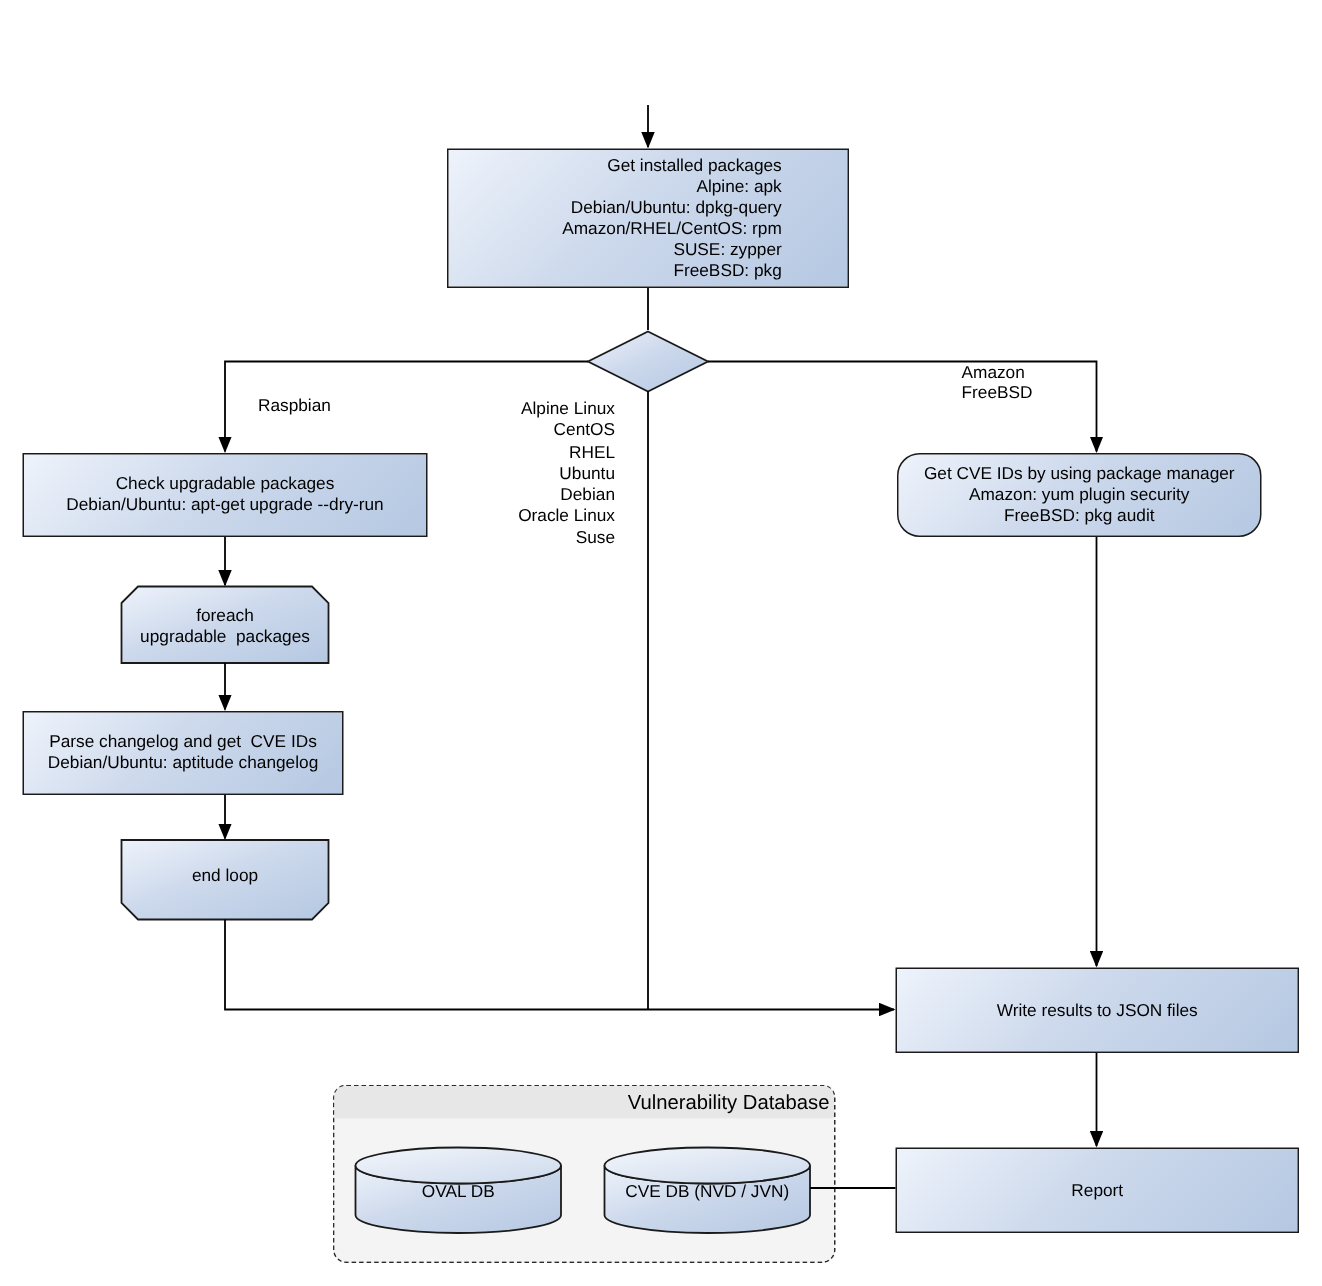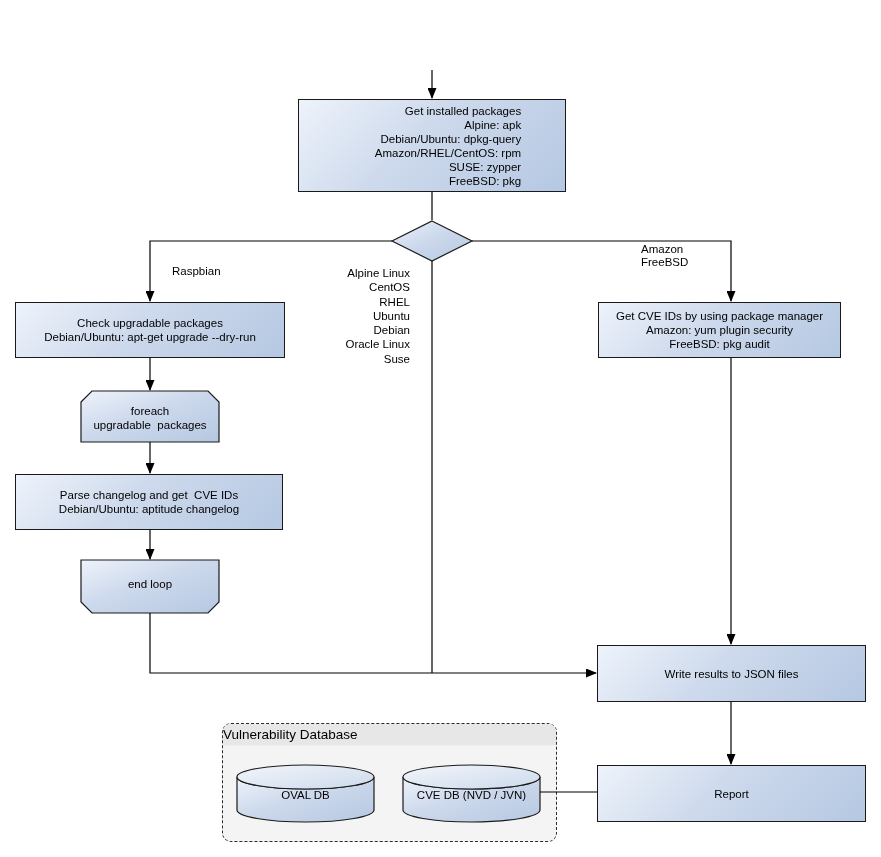--- a/index.html
+++ b/index.html
@@ -22,21 +22,21 @@
   .ghost .txt{white-space:pre-wrap;}
   .elabel{position:absolute;font-size:11.5px;line-height:14.3px;white-space:pre-wrap;}
   .elabel.center{text-align:left;}
   .elabel.right{text-align:right;}
   .vdb{
     position:absolute;left:222px;top:723px;width:335px;height:119px;box-sizing:border-box;
     background:#f4f4f4;border:1.5px dashed #2b2b2b;border-radius:9px;
   }
   .vdb-header{
     height:21px;background:#e7e7e7;border-radius:7px 7px 0 0;
-    text-align:left;font-size:13.5px;line-height:21px;padding-right:15px;
+    text-align:right;font-size:13.5px;line-height:21px;padding-right:3px;
     border-bottom:1px solid #efefef;
   }
 </style>
 </head>
 <body>
 
 <div id="canvas">
 
   <div class="vdb">
     <div class="vdb-header">
@@ -77,26 +77,26 @@
 Amazon/RHEL/CentOS: rpm
 SUSE: zypper
 FreeBSD: pkg</span>
   </div>
 
   <div class="node" style="left:15px;top:302px;width:270px;height:56px;">
     <span class="txt">Check upgradable packages
 Debian/Ubuntu: apt-get upgrade --dry-run</span>
   </div>
 
-  <div class="node" style="left:15px;top:474px;width:268px;height:56px;align-items:center;">
+  <div class="node" style="left:15px;top:474px;width:214px;height:56px;align-items:center;">
     <span class="txt">Parse changelog and get  CVE IDs
 Debian/Ubuntu: aptitude changelog</span>
   </div>
 
-  <div class="node" style="left:598px;top:302px;width:243px;height:56px;">
+  <div class="node" style="left:598px;top:302px;width:243px;height:56px;border-radius:15px;">
     <span class="txt">Get CVE IDs by using package manager
 Amazon: yum plugin security
 FreeBSD: pkg audit</span>
   </div>
 
   <div class="node" style="left:597px;top:645px;width:269px;height:57px;">
     <span class="txt">Write results to JSON files</span>
   </div>
 
   <div class="node" style="left:597px;top:765px;width:269px;height:57px;">

